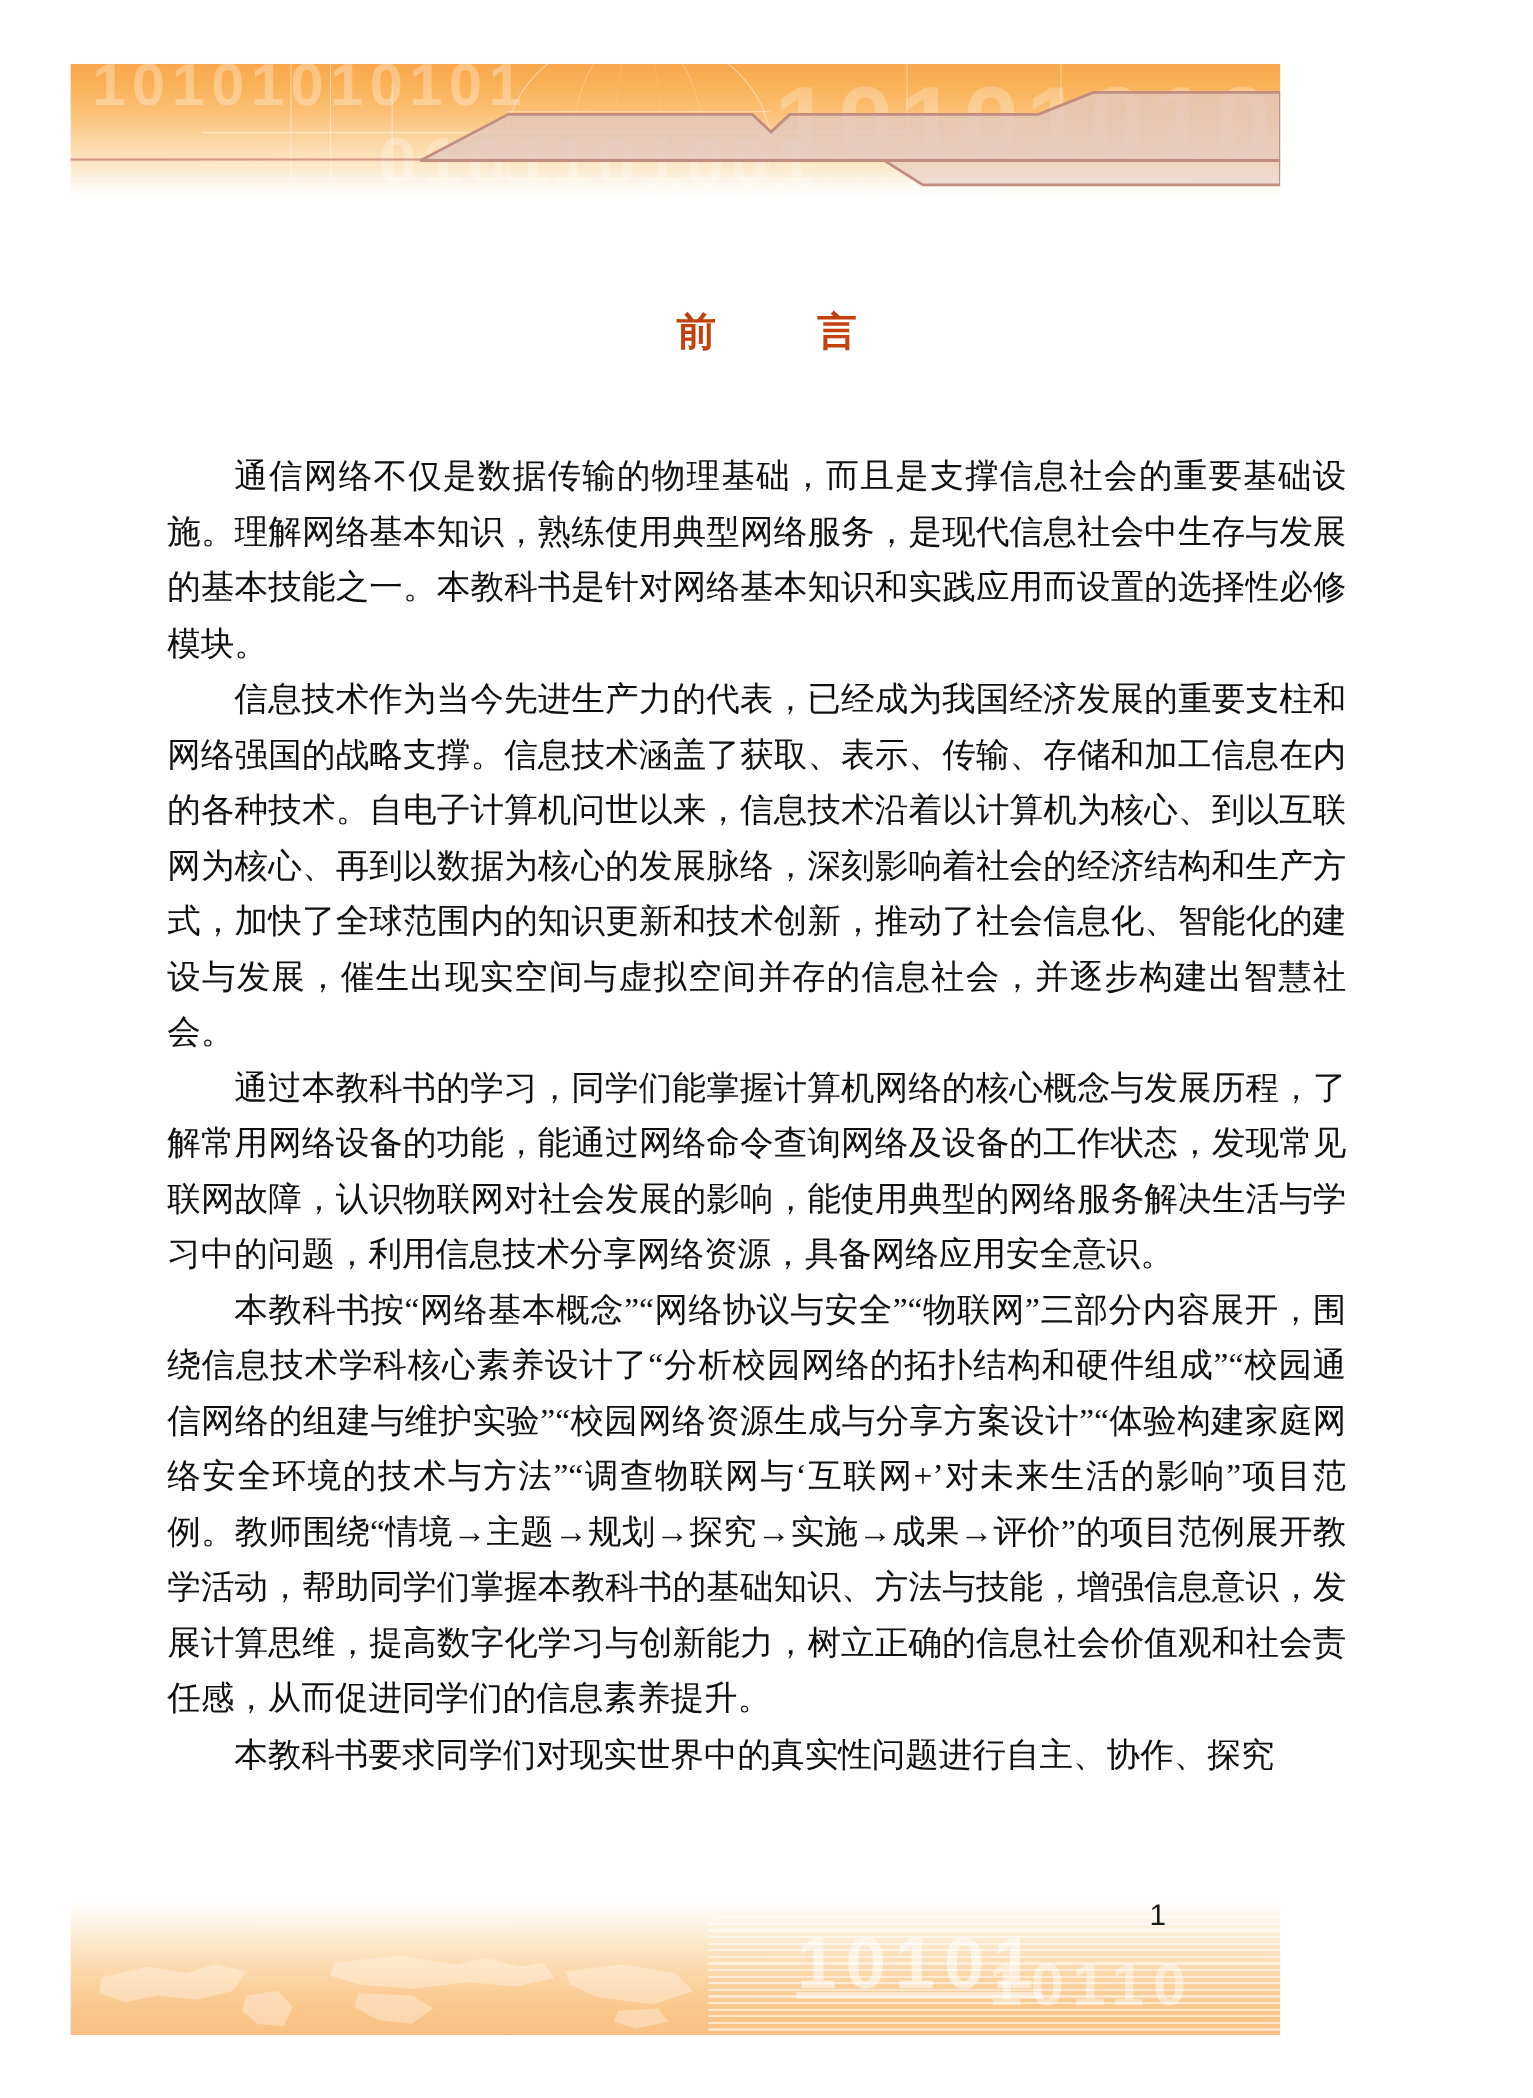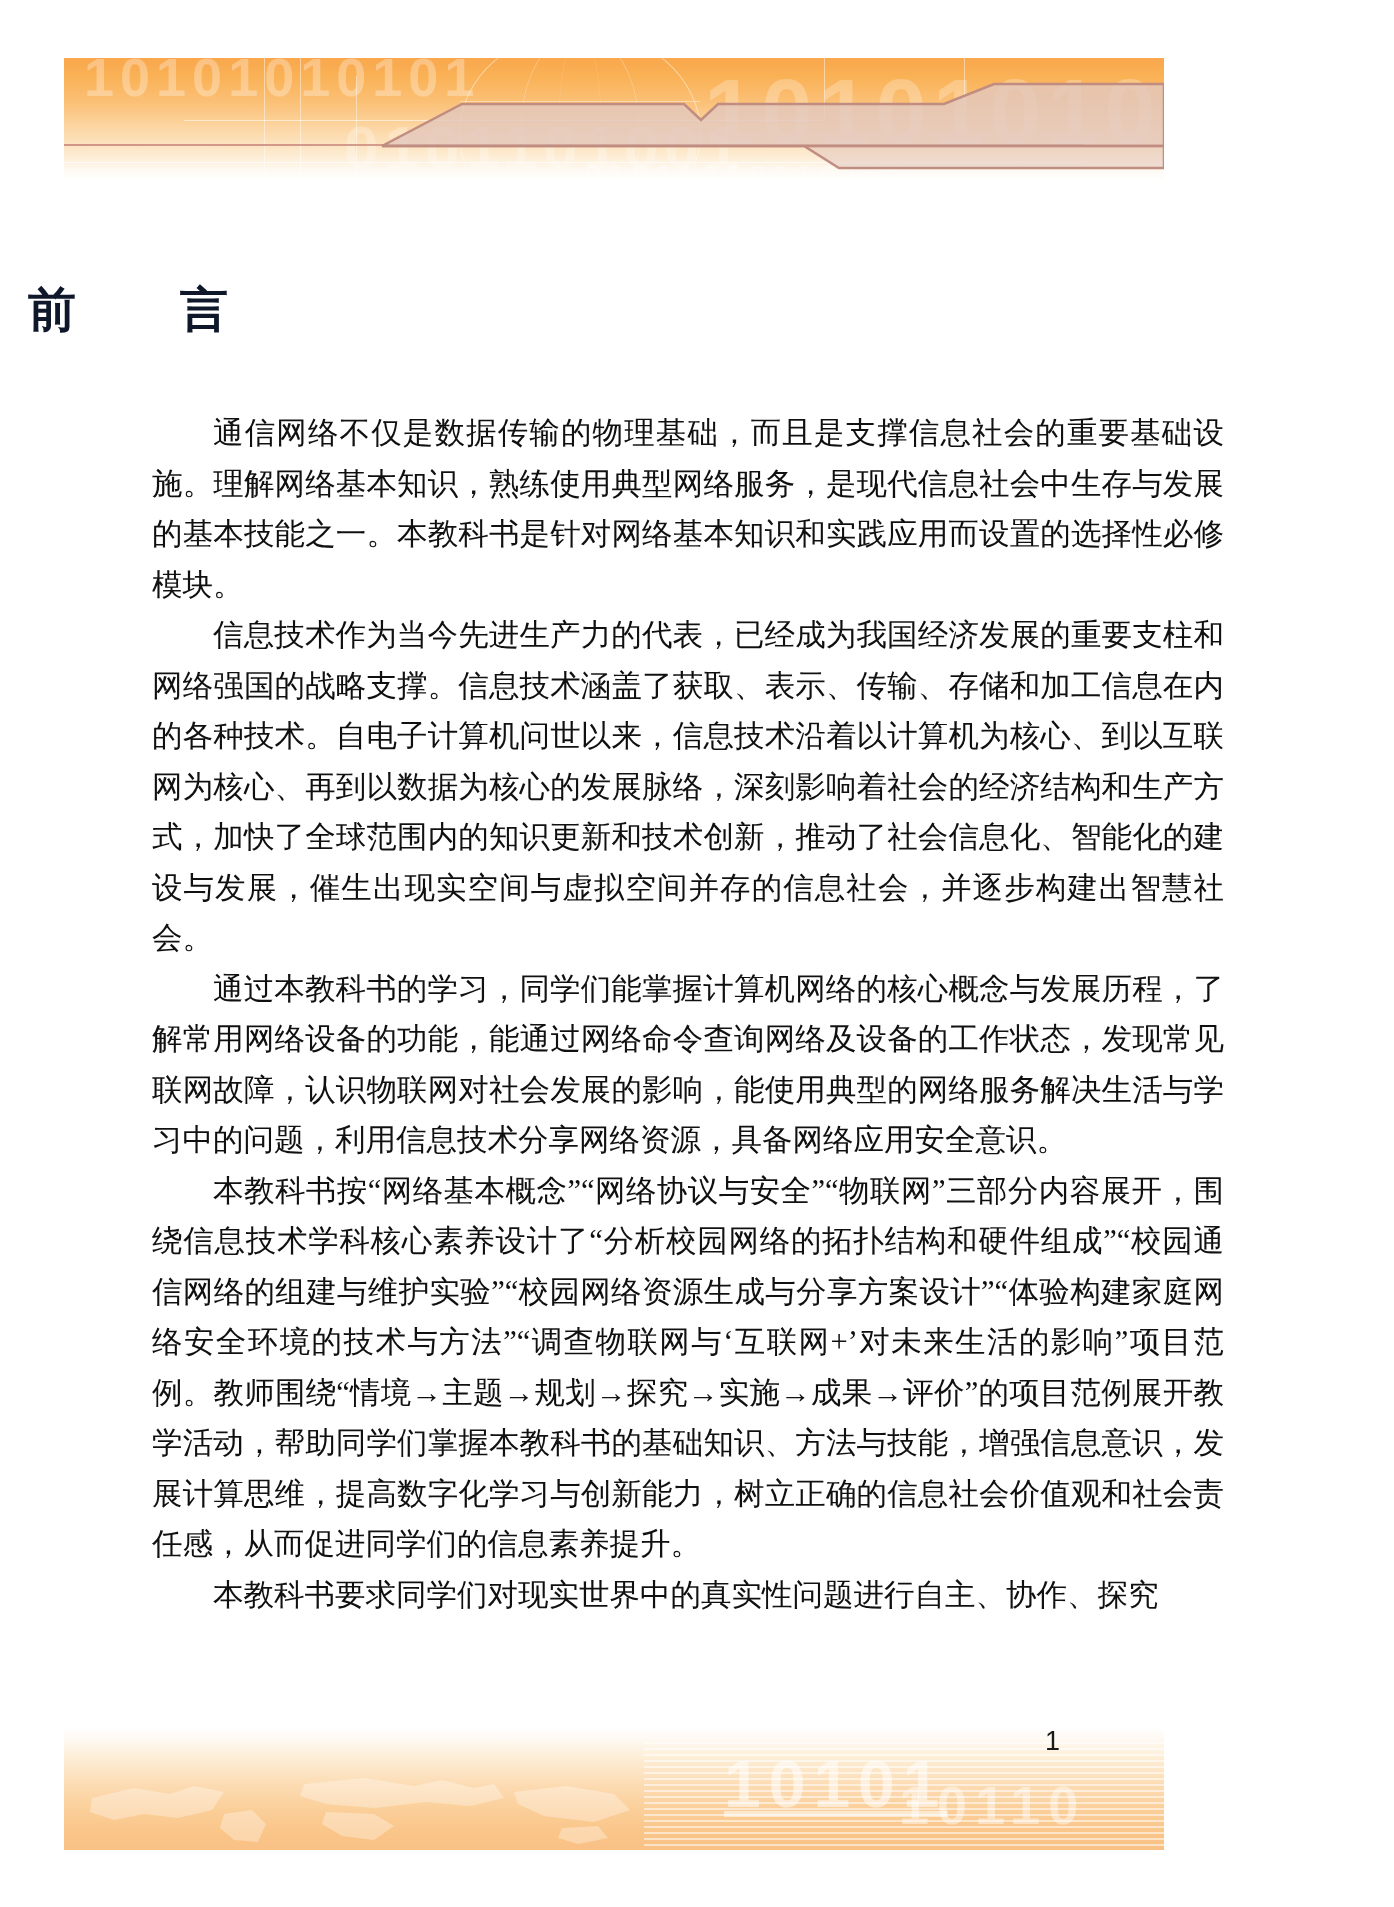--- a/index.html
+++ b/index.html
@@ -114,27 +114,27 @@
     width: 1100px;
     height: 122px;
   }
 
   
   .page-title {
     position: absolute;
     left: 0;
     top: 278px;
     width: 1394px;
-    text-align: left;
+    text-align: center;
     font-family: "Liberation Serif", "DejaVu Serif", serif;
     font-weight: 700;
-    font-size: 48px;
+    font-size: 36px;
     letter-spacing: 28px;
     text-indent: 28px;
-    color: #0f172a;
+    color: #c2410c;
   }
 
   
   .body-text {
     position: absolute;
     left: 152px;
     top: 408px;
     width: 1072px;
     font-family: "Liberation Serif", "DejaVu Serif", serif;
     font-size: 30.5px;

